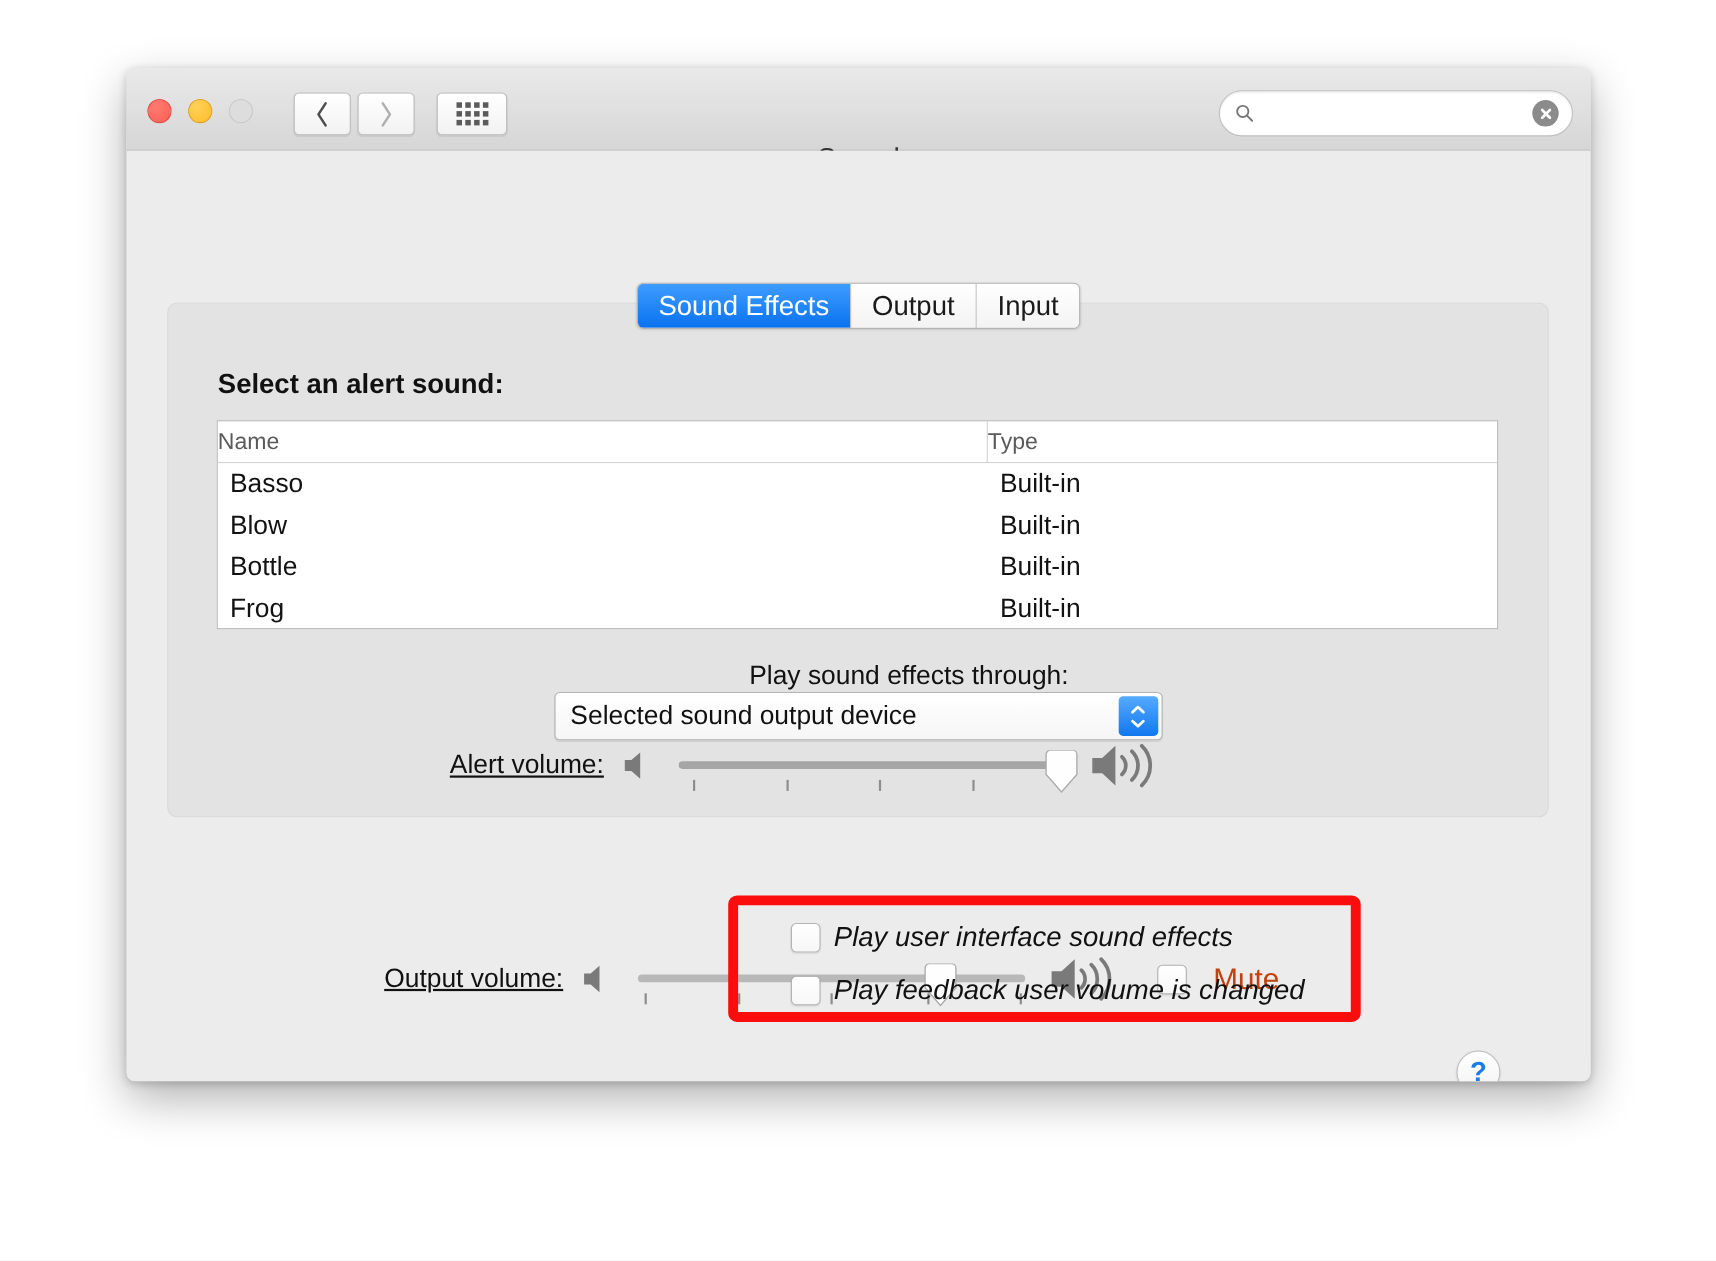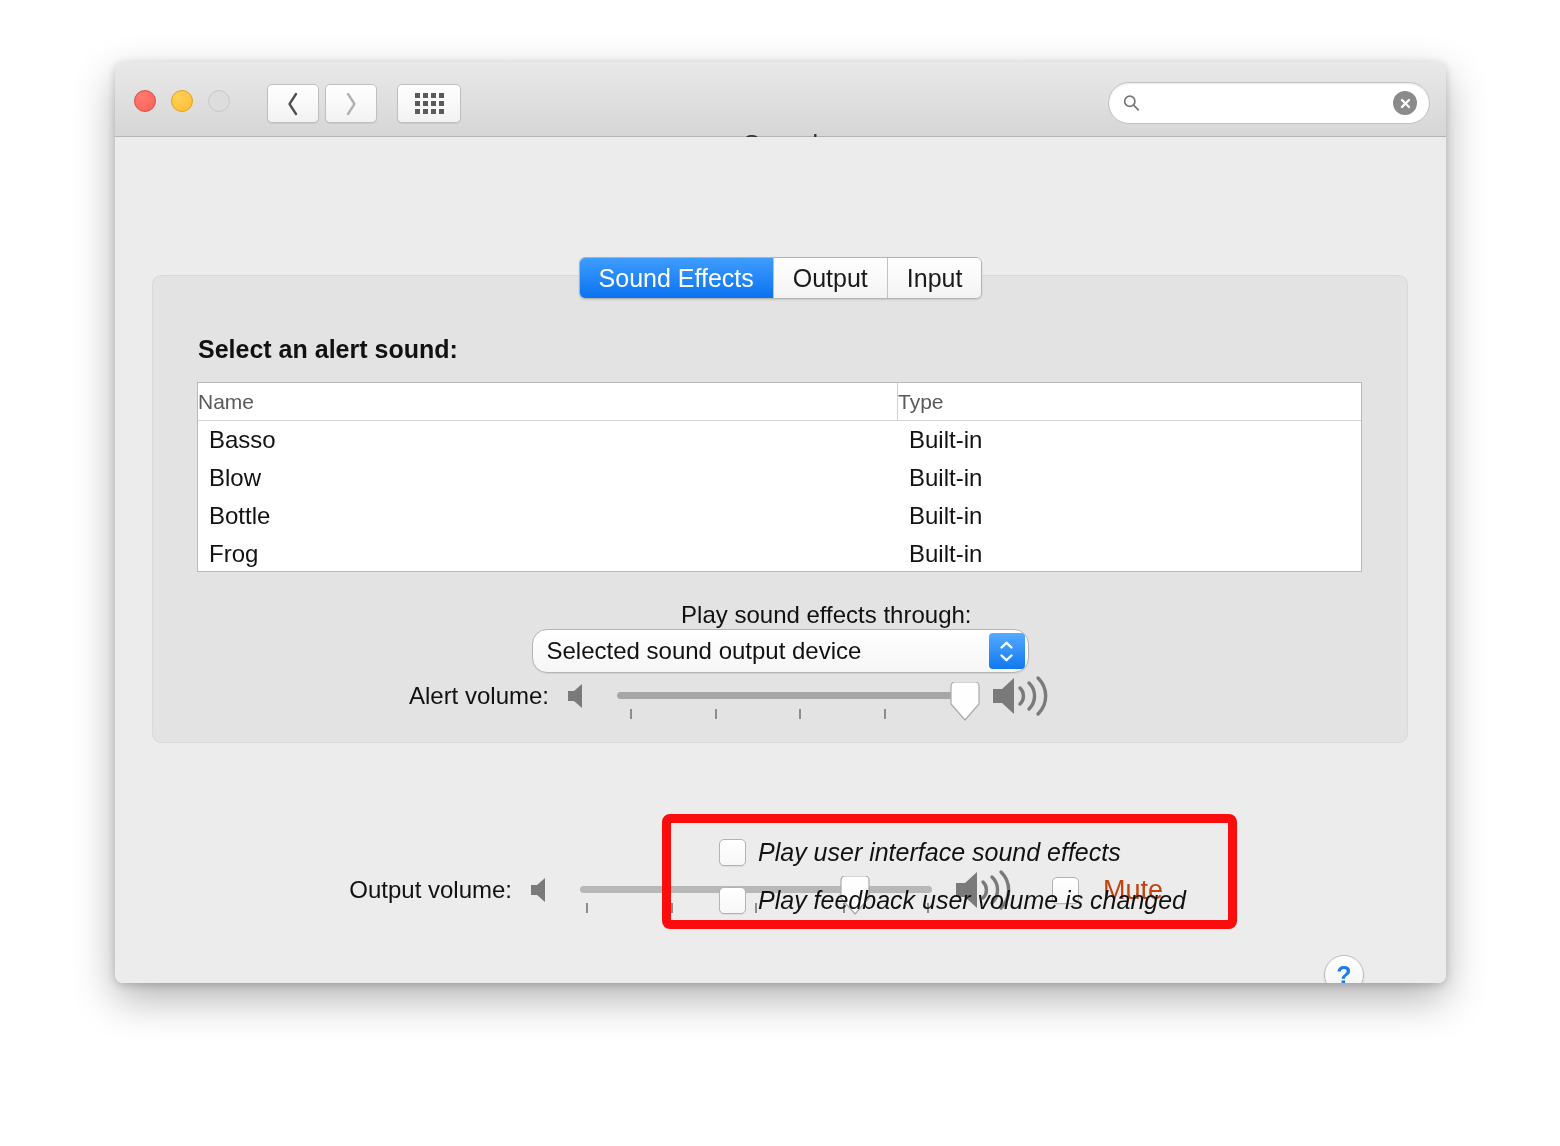--- a/index.html
+++ b/index.html
@@ -188,24 +188,24 @@
     width: 100%;
     display: flex; align-items: center; flex-direction: column;
   }
   .lbl-popup {
     width: 411px; text-align: right;
     font-size: 24px; color: #111;
     padding-right: 14px;
   }
   .popup {
     position: relative;
-    width: 497px; height: 44px;
+    width: 553px; height: 44px;
     background: linear-gradient(to bottom, #ffffff, #f6f6f6);
     border: 1px solid #b5b5b5;
-    border-radius: 15px;
+    border-radius: 5px;
     box-shadow: 0 1px 1px rgba(0,0,0,0.08);
     display: flex; align-items: center;
   }
   .popup .val { font-size: 24px; color: #111; padding-left: 14px; }
   .popup .arrows {
     position: absolute; right: 3px; top: 3px;
     width: 36px; height: 36px;
     border-radius: 4px;
     background: linear-gradient(to bottom, #56aaff, #1178ef);
     display: flex; flex-direction: column;
@@ -221,20 +221,21 @@
     left: 0;
     width: 100%;
     display: flex; align-items: center;
   }
   .row-slider.alert { top: 398px; }
 
   .lbl-slider {
     width: 411px; text-align: right;
     font-size: 24px; color: #111;
     padding-right: 14px;
+    text-decoration: underline;
   }
   .spk-small { flex: none; margin-right: 20px; }
   .spk-large { flex: none; margin-left: 22px; }
 
   .slider { position: relative; width: 352px; height: 44px; flex: none; }
   .slider .track {
     position: absolute; left: 0; right: 0; top: 18px;
     height: 7px; border-radius: 4px; background: #a6a6a6;
   }
   .slider.output .track { background: #b8b8b8; }

